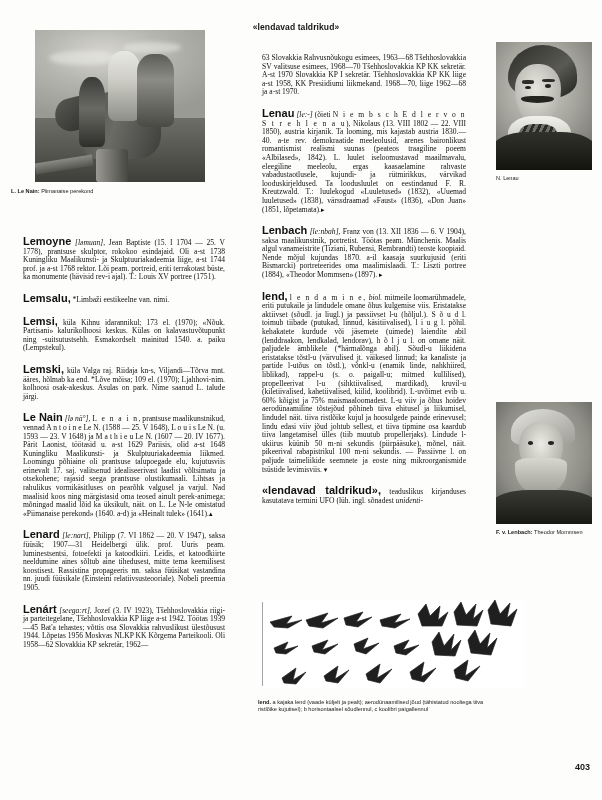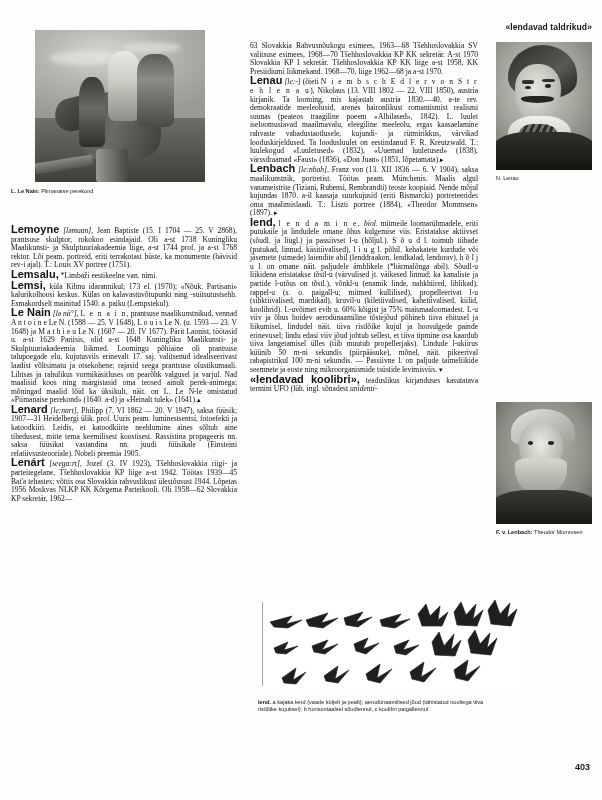--- a/index.html
+++ b/index.html
@@ -20,21 +20,21 @@
     inset: 0;
     background: #fdfdfb;
   }
 
   
   .running-head {
     position: absolute;
     left: 0;
     right: 10px;
     top: 22px;
-    text-align: right;
+    text-align: center;
     font-family: "Liberation Sans", sans-serif;
     font-weight: bold;
     font-size: 8.5px;
     letter-spacing: 0.1px;
     color: #151515;
   }
 
   
   .col {
     position: absolute;
@@ -43,21 +43,21 @@
     line-height: 8.6px;
     text-align: justify;
     text-justify: inter-word;
     hyphens: manual;
     color: #111;
   }
   .col-left  { left: 11px;  width: 226px; }
   .col-mid   { left: 250px; width: 228px; }
 
   .col p {
-    margin: 0;
+    margin: 12px;
     text-indent: 0;
   }
   .col p + p { margin-top: 0px; }
 
   b, .hw {
     font-family: "Liberation Sans", sans-serif;
     font-weight: bold;
     font-size: 11px;
   }
   i, .it { }
@@ -227,34 +227,35 @@
   }
 </style>
 </head>
 <body>
 
 <div class="page">
 
   <div class="running-head">«lendavad taldrikud»</div>
 
   <div class="col col-left" style="top:225px;">
-    <p><b class="hw">Lemoyne</b> <i>[ləmuan]</i><span>, Jean Baptiste (15. I 1704 — 25. V 2868), prantsuse skulptor, rokokoo esindajaid. Oli a-st 1738 Kuningliku Maalikunsti- ja Skulptuuriakadeemia liige, a-st 1744 prof. ja a-st 1768 rektor. Lõi peam. portreid, eriti terrakotast büste, ka monumente (hävisid rev-i ajal). T.: Louis XV portree (1751).</span></p>
+    <p><b class="hw">Lemoyne</b> <i>[ləmuan]</i><span>, Jean Baptiste (15. I 1704 — 25. V 1778), prantsuse skulptor, rokokoo esindajaid. Oli a-st 1738 Kuningliku Maalikunsti- ja Skulptuuriakadeemia liige, a-st 1744 prof. ja a-st 1768 rektor. Lõi peam. portreid, eriti terrakotast büste, ka monumente (hävisid rev-i ajal). T.: Louis XV portree (1751).</span></p>
     <p><b class="hw">Lemsalu,</b><span> *Limbaži eestikeelne van. nimi.</span></p>
     <p><b class="hw">Lemsi,</b><span> küla Kihnu idarannikul; 173 el. (1970); «Nõuk. Partisani» kalurikolhoosi keskus. Külas on kalavastuvõtupunkt ning -suitsutustsehh. Esmakordselt mainitud 1540. a. paiku (Lempstekul).</span></p>
+    <p><b class="hw">Lemski,</b><span> küla Valga raj. Riidaja kn-s, Viljandi—Tõrva mnt. ääres, hõlmab ka end. *Lõve mõisa; 109 el. (1970); Ljahhovi-nim. kolhoosi osak-akeskus. Asulas on park. Nime saanud L. talude järgi.</span></p>
     <p><b class="hw">Le Nain</b> <i>[lə nä°]</i>, <span class="sp">L e n a i n</span><span>, prantsuse maalikunstnikud, vennad A n t o i n e Le N. (1588 — 25. V 1648), L o u i s Le N. (u. 1593 — 23. V 1648) ja M a t h i e u Le N. (1607 — 20. IV 1677). Pärit Laonist, töötasid u. a-st 1629 Pariisis, olid a-st 1648 Kuningliku Maalikunsti- ja Skulptuuriakadeemia liikmed. Loomingu põhiaine oli prantsuse talupoegade elu, kujutusviis erinevalt 17. saj. valitsenud idealiseerivast laadist võltsimatu ja otsekohene; rajasid seega prantsuse olustikumaali. Lihtsas ja rahulikus vormikäsitluses on pearõhk valgusel ja varjul. Nad maalisid koos ning märgistasid oma teosed ainult perek-animega; mõningad maalid lõid ka üksikult, näit. on L. Le N-le omistatud «Piimanaise perekond» (1640. a-d) ja «Heinalt tulek» (1641).</span><span class="tri-u"></span></p>
     <p><b class="hw">Lenard</b> <i>[le:nart]</i><span>, Philipp (7. VI 1862 — 20. V 1947), saksa füüsik; 1907—31 Heidelbergi ülik. prof. Uuris peam. luminestsentsi, fotoefekti ja katoodkiiri. Leidis, et katoodkiirte neeldumine aines sõltub aine tihedusest, mitte tema keemilisest koostisest. Rassistina propageeris nn. saksa füüsikat vastandina nn. juudi füüsikale (Einsteini relatiivsusteooriale). Nobeli preemia 1905.</span></p>
     <p><b class="hw">Lenárt</b> <i>[seega:rt]</i><span>, Jozef (3. IV 1923), Tšehhoslovakkia riigi- ja parteitegelane, Tšehhoslovakkia KP liige a-st 1942. Töötas 1939—45 Bat'a tehastes; võttis osa Slovakkia rahvuslikust ülestõusust 1944. Lõpetas 1956 Moskvas NLKP KK Kõrgema Parteikooli. Oli 1958—62 Slovakkia KP sekretär, 1962—</span></p>
   </div>
 
   <div class="col col-mid">
     <p><span>63 Slovakkia Rahvusnõukogu esimees, 1963—68 Tšehhoslovakkia SV valitsuse esimees, 1968—70 Tšehhoslovakkia KP KK sekretär. A-st 1970 Slovakkia KP I sekretär. Tšehhoslovakkia KP KK liige a-st 1958, KK Presiidiumi liikmekand. 1968—70, liige 1962—68 ja a-st 1970.</span></p>
     <p><b class="hw">Lenau</b> <i>[le:-]</i><span> (õieti </span><span class="sp">N i e m b s c h   E d l e r   v o n   S t r e h l e n a u</span><span>), Nikolaus (13. VIII 1802 — 22. VIII 1850), austria kirjanik. Ta looming, mis kajastab austria 1830.—40. a-te rev. demokraatide meeleolusid, arenes baironlikust romantismist realismi suunas (peateos traagiline poeem «Albilased», 1842). L. luulet iseloomustavad maailmavalu, eleegiline meeleolu, ergas kaasaelamine rahvaste vabadustaotlusele, kujundi- ja rütmirikkus, värvikad looduskirjeldused. Ta loodusluulet on eestindanud F. R. Kreutzwald. T.: luulekogud «Luuletused» (1832), «Uuemad luuletused» (1838), värssdraamad «Faust» (1836), «Don Juan» (1851, lõpetamata).</span><span class="tri-r"></span></p>
     <p><b class="hw">Lenbach</b> <i>[le:nbah]</i><span>, Franz von (13. XII 1836 — 6. V 1904), saksa maalikunstnik, portretist. Töötas peam. Münchenis. Maalis algul vanameistrite (Tiziani, Rubensi, Rembrandti) teoste koopiaid. Nende mõjul kujundas 1870. a-il kaasaja suurkujusid (eriti Bismarcki) portreteerides oma maalimislaadi. T.: Liszti portree (1884), «Theodor Mommsen» (1897).</span> <span class="tri-r"></span></p>
     <p><b class="hw">lend,</b> <span class="sp">l e n d a m i n e,</span> <i>biol.</i><span> mitmeile loomarühmadele, eriti putukaile ja lindudele omane õhus kulgemise viis. Eristatakse aktiivset (sõudl. ja liugl.) ja passiivset l-u (hõljul.). S õ u d l. toimub tiibade (putukad, linnud, käsitiivalised), l i u g l. põhil. kehakatete kurdude või jäsemete (uimede) laiendite abil (lenddraakon, lendkalad, lendorav), h õ l j u l. on omane näit. paljudele ämblikele (*härmalõnga abil). Sõudl-u liikidena eristatakse tõstl-u (värvulised jt. väikesed linnud; ka kanaliste ja partide l-utõus on tõstl.), võnkl-u (enamik linde, nahkhiired, liblikad), rappel-u (s. o. paigall-u; mitmed kullilised), propelleerivat l-u (sihktiivalised, mardikad), kruvil-u (kiletiivalised, kahetiivalised, kiilid, koolibrid). L-uvõimet evib u. 60% kõigist ja 75% maismaaloomadest. L-u viiv ja õhus hoidev aerodünaamiline tõstejõud põhineb tiiva ehitusel ja liikumisel, lindudel näit. tiiva ristlõike kujul ja hoosulgede painde erinevusel; lindu edasi viiv jõud johtub sellest, et tiiva tipmine osa kaardub tiiva langetamisel ülles (tiib muutub propellerjaks). Lindude l-ukiirus küünib 50 m-ni sekundis (piirpääsuke), mõnel, näit. pikeerival rabapistrikul 100 m-ni sekundis. — Passiivne l. on paljude taimeliikide seemnete ja eoste ning mikroorganismide tsüstide levimisviis.</span> <span class="tri-d"></span></p>
-    <p><b class="hw">«lendavad koolibri»,</b><span> teaduslikus kirjanduses kasutatava termini UFO (lüh. ingl. sõnadest </span><i>unidenti-</i></p>
+    <p><b class="hw">«lendavad taldrikud»,</b><span> teaduslikus kirjanduses kasutatava termini UFO (lüh. ingl. sõnadest </span><i>unidenti-</i></p>
   </div>
 
   <div class="fig" id="fig-lenain">
     <div class="frame">
       <div class="ln-sky"></div>
       <div class="ln-cloud" style="left:8%;top:14%;width:40%;height:9%;"></div>
       <div class="ln-cloud" style="left:52%;top:8%;width:34%;height:7%;"></div>
       <div class="ln-ground"></div>
       <div class="ln-donkey"></div>
       <div class="ln-head"></div>

